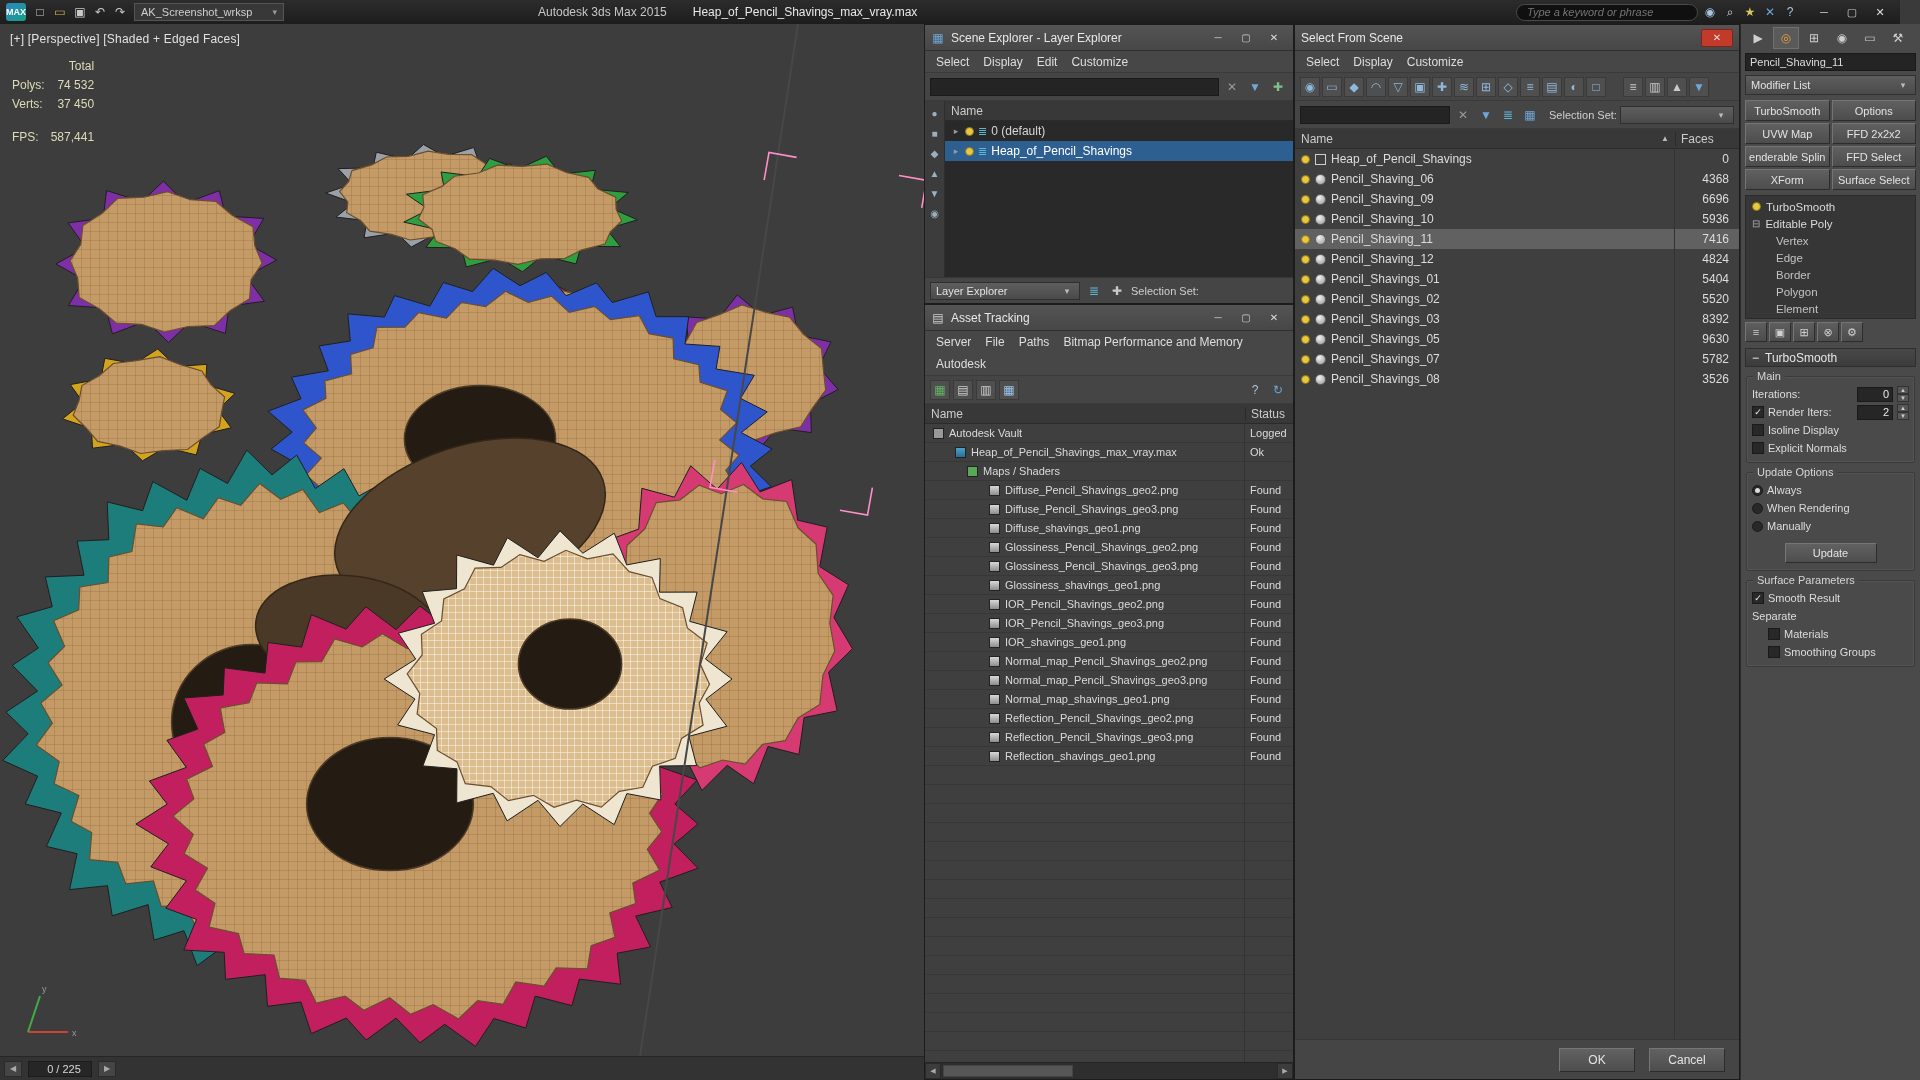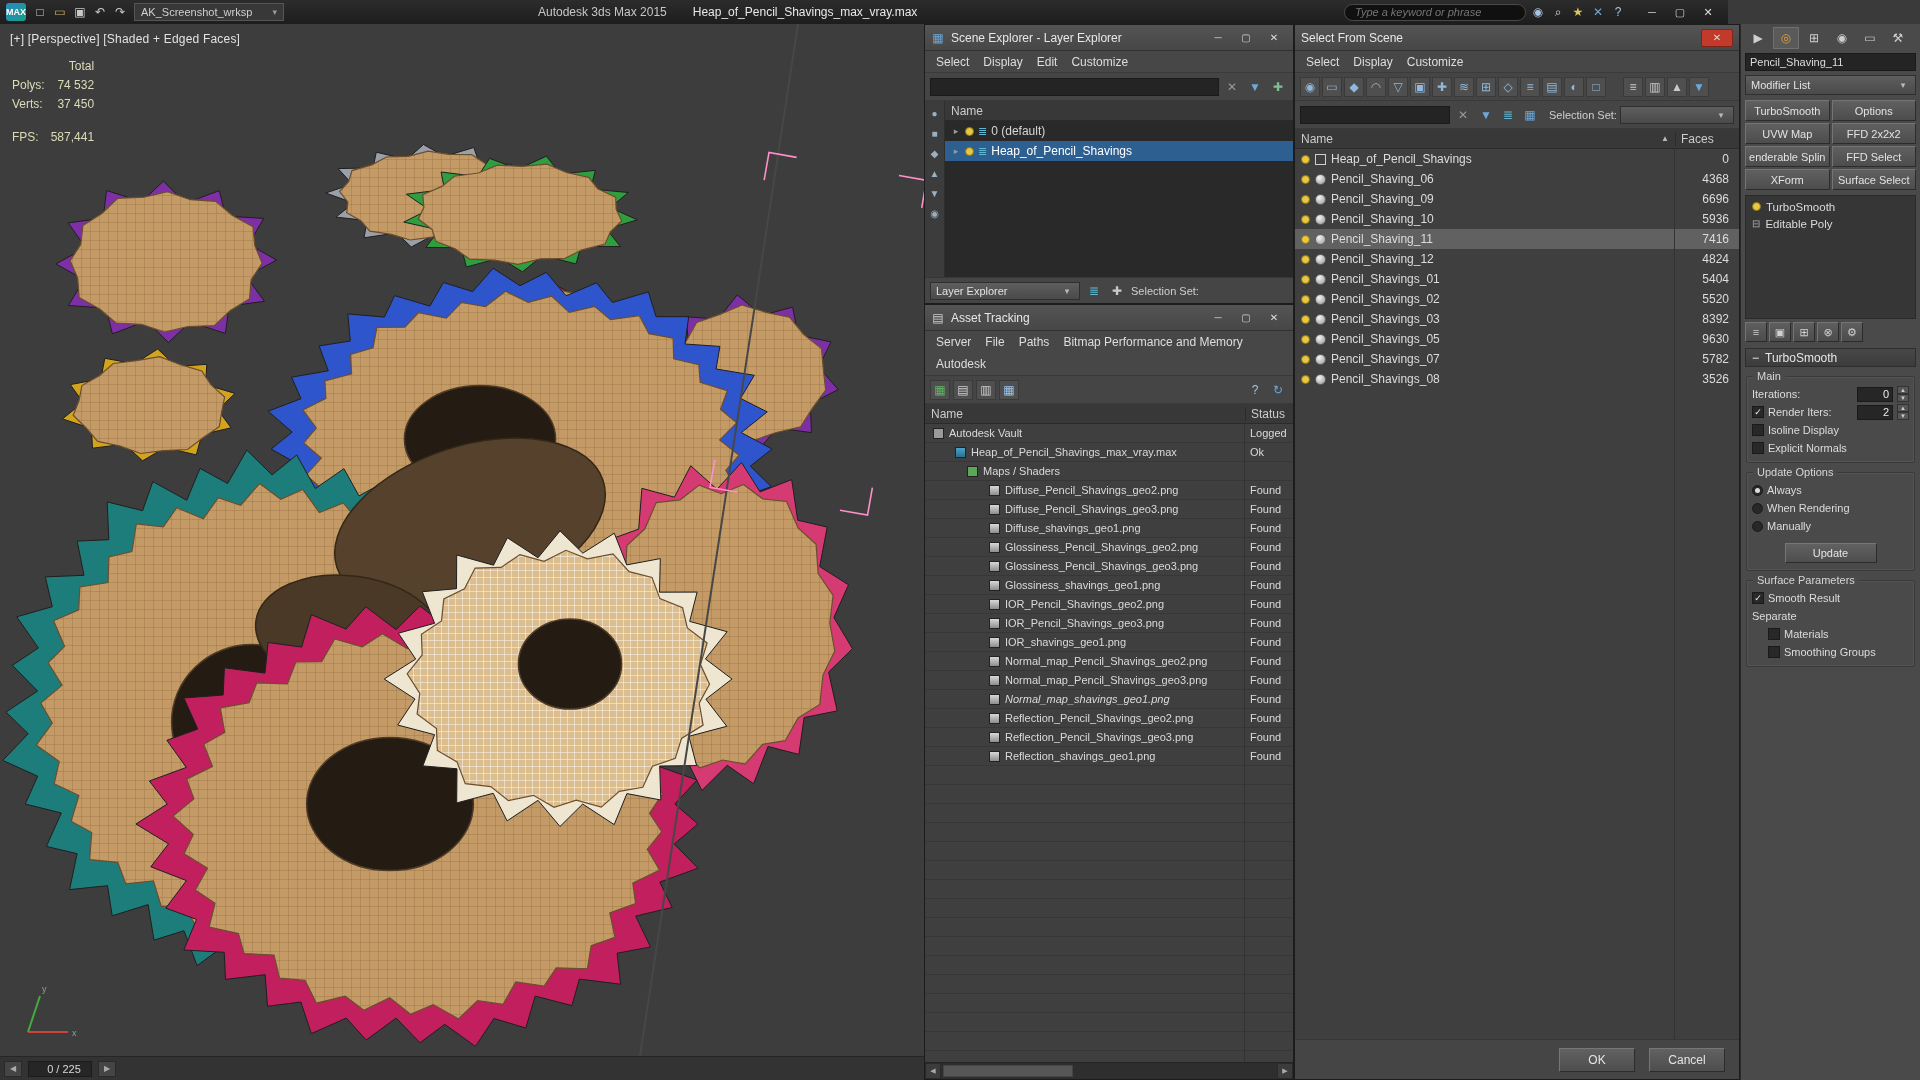--- a/index.html
+++ b/index.html
@@ -1,21 +1,21 @@
 <!DOCTYPE html>
 <html><head>
 <meta charset="utf-8">
 <style>
   * { margin:0; padding:0; box-sizing:border-box; }
   html,body { width:1920px; height:1080px; overflow:hidden; background:#3a3a3a;
     font-family:"Liberation Sans", sans-serif; font-size:12px; color:#d9d9d9; }
   #app { position:relative; width:1920px; height:1080px; background:#3a3a3a; }
 
   
-  #titlebar { position:absolute; left:0; top:0; width:1728px; height:24px;
+  #titlebar { position:absolute; left:0; top:0; width:1900px; height:24px;
     background:linear-gradient(#2c2c2c,#1d1d1d); display:flex; align-items:center; padding:0 6px; gap:4px; }
   .max-logo { width:20px; height:18px; border-radius:3px; background:linear-gradient(135deg,#2e86c1,#16a085);
     color:#fff; font-size:9px; font-weight:bold; display:flex; align-items:center; justify-content:center; }
   .tb-ic { width:20px; height:18px; display:flex; align-items:center; justify-content:center;
     color:#b8b8b8; font-size:12px; }
   .workspace-dd { height:18px; min-width:150px; background:#383838; border:1px solid #555;
     display:flex; align-items:center; padding:0 6px; gap:8px; font-size:11px; color:#cfcfcf; }
   .workspace-dd .arr { color:#999; font-size:9px; margin-left:auto; }
   #tb-titles { display:flex; gap:26px; margin-left:250px; white-space:nowrap; }
   #tb-app-title { color:#c7c7c7; }
@@ -467,21 +467,21 @@
           <div class="at-status">Found</div>
         </div>
         <div class="at-row">
           <div class="at-name" style="padding-left: 64px;">
             <span class="fic fic-bitmap"></span>
             <span>Normal_map_Pencil_Shavings_geo3.png</span>
           </div>
           <div class="at-status">Found</div>
         </div>
         <div class="at-row">
-          <div class="at-name" style="padding-left: 64px; font-style: italic;">
+          <div class="at-name" style="padding-left: 64px;">
             <span class="fic fic-bitmap"></span>
             <span>Normal_map_shavings_geo1.png</span>
           </div>
           <div class="at-status">Found</div>
         </div>
         <div class="at-row">
           <div class="at-name" style="padding-left: 64px;">
             <span class="fic fic-bitmap"></span>
             <span>Reflection_Pencil_Shavings_geo2.png</span>
           </div>
@@ -760,20 +760,27 @@
       </div>
     <div id="cp-stack">
       <div class="stk-row">
         <span class="bulb"></span>
         <span>TurboSmooth</span>
       </div>
       <div class="stk-row">
         <span style="color:#aaa;font-size:10px;">⊟</span>
         <span>Editable Poly</span>
       </div>
+      <div id="cp-stack-subs">
+          <div class="stk-row stk-sub">Vertex</div>
+          <div class="stk-row stk-sub">Edge</div>
+          <div class="stk-row stk-sub">Border</div>
+          <div class="stk-row stk-sub">Polygon</div>
+          <div class="stk-row stk-sub">Element</div>
+        </div>
     </div>
     <div id="cp-stacktools">
         <span class="stk-btn" style="color: rgb(208, 208, 208);">≡</span>
         <span class="stk-btn" style="color: rgb(208, 208, 208);">▣</span>
         <span class="stk-btn" style="color: rgb(208, 208, 208);">⊞</span>
         <span class="stk-btn" style="color: rgb(208, 208, 208);">⊗</span>
         <span class="stk-btn" style="color: rgb(208, 208, 208);">⚙</span>
       </div>
 
     <div class="rollout-hd">

